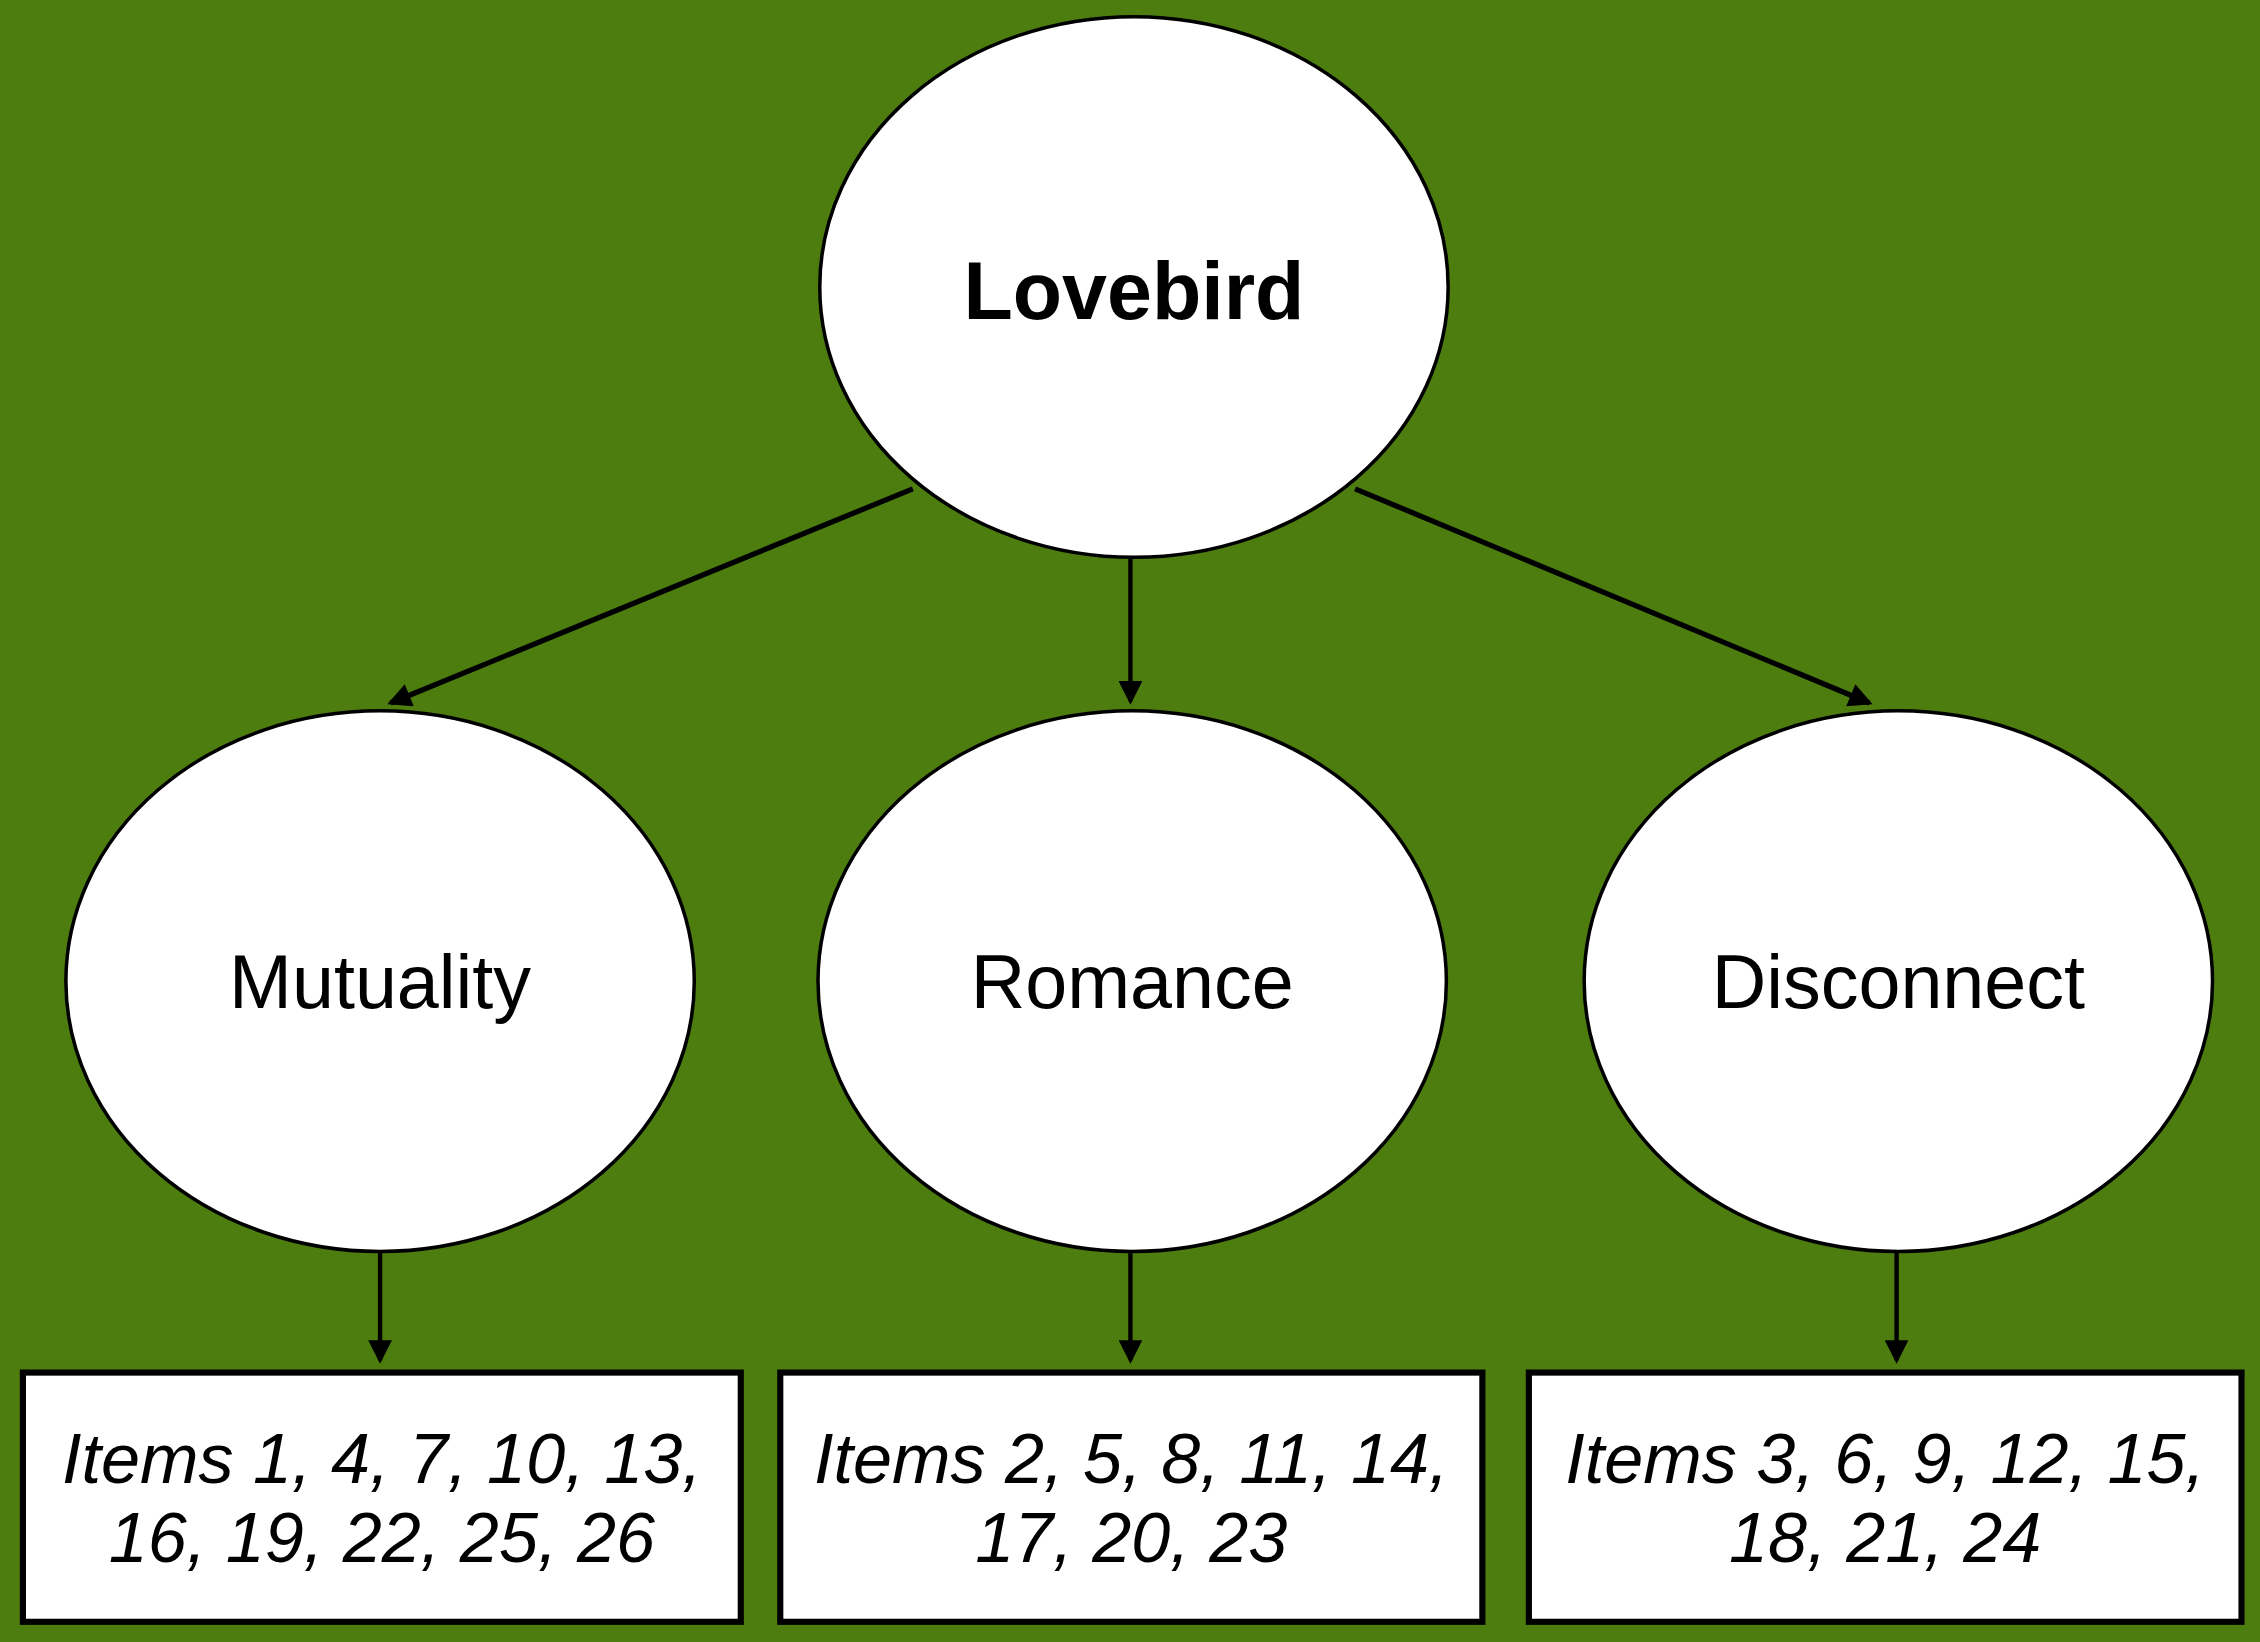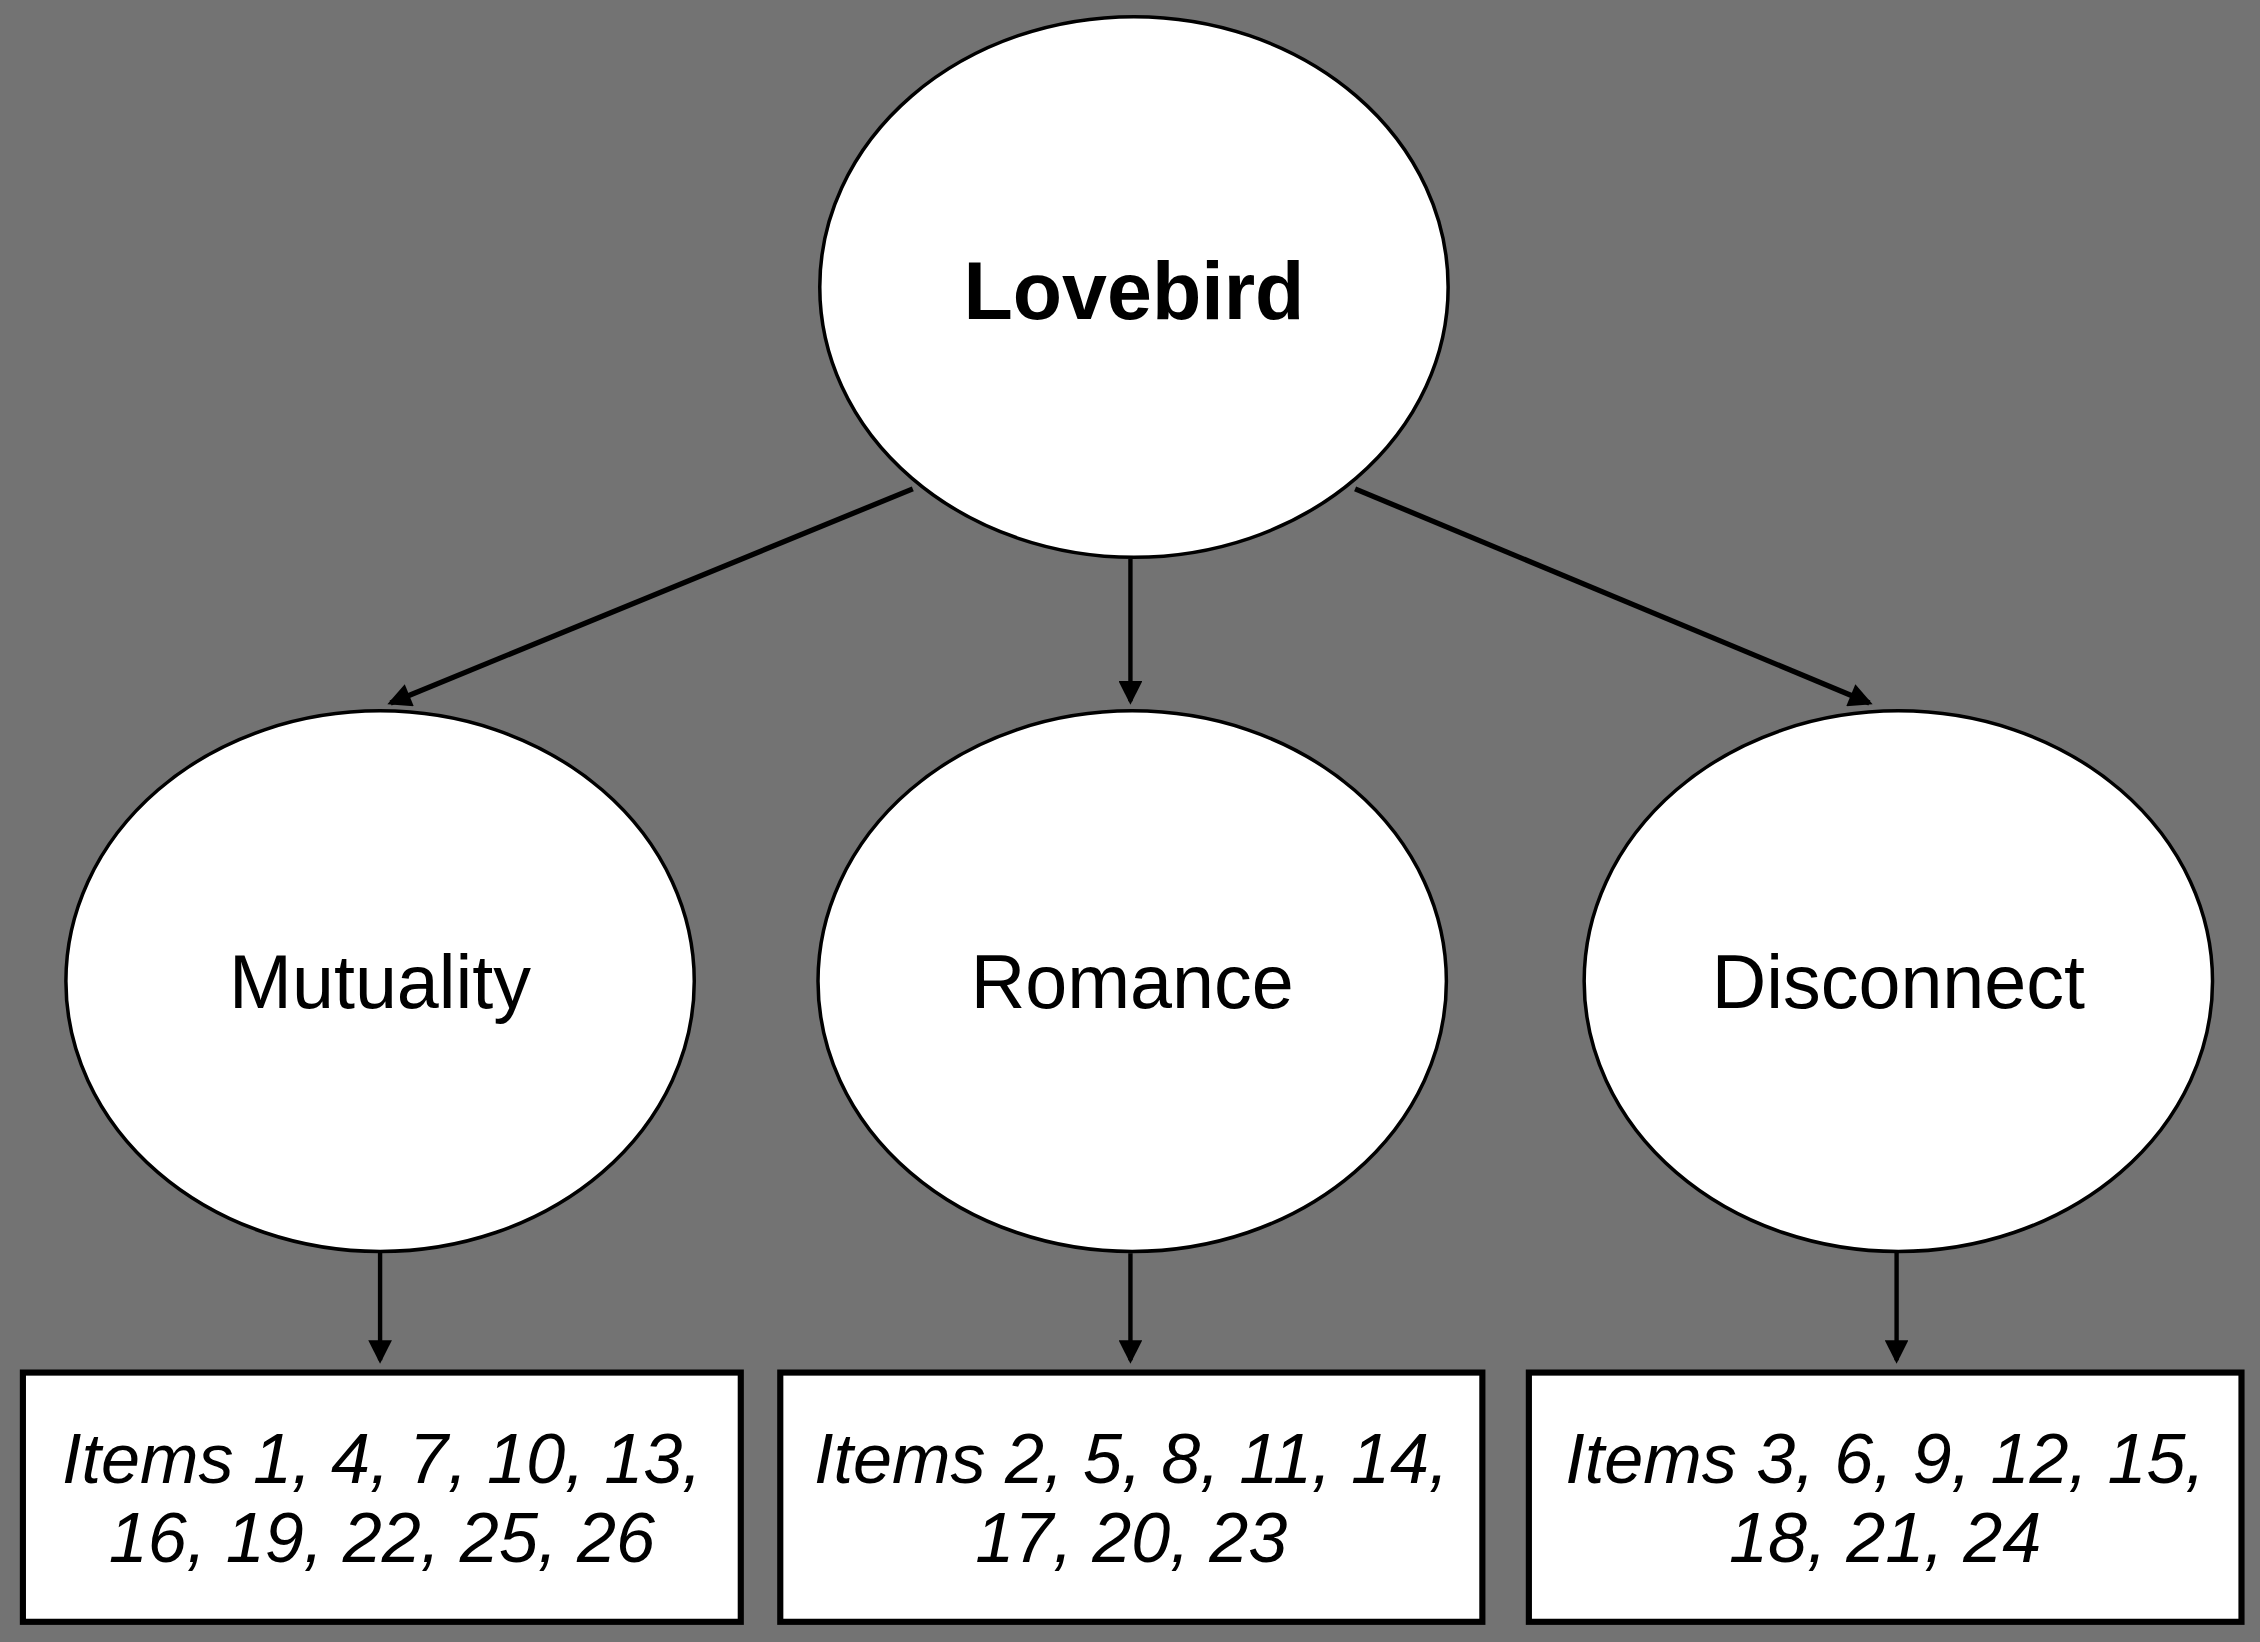--- a/index.html
+++ b/index.html
@@ -4,21 +4,21 @@
 <style>
   html, body {
     margin: 0;
     padding: 0;
     background: #ffffff;
   }
   .canvas {
     position: relative;
     width: 2260px;
     height: 1642px;
-    background: #737373;
+    background: #4d7c0f;
     overflow: hidden;
   }
   svg {
     display: block;
     width: 100%;
     height: 100%;
   }
   .node-shape {
     fill: #ffffff;
     stroke: #000000;

